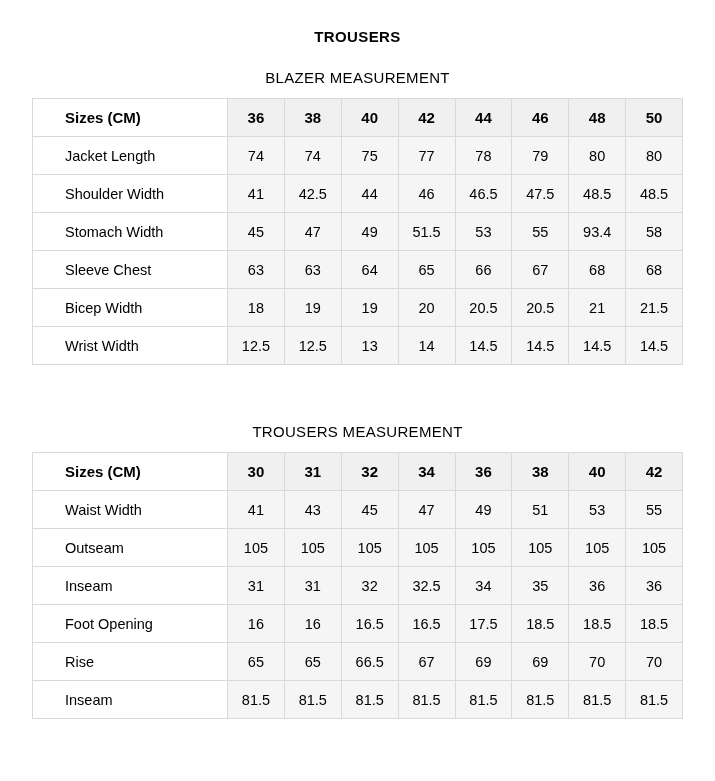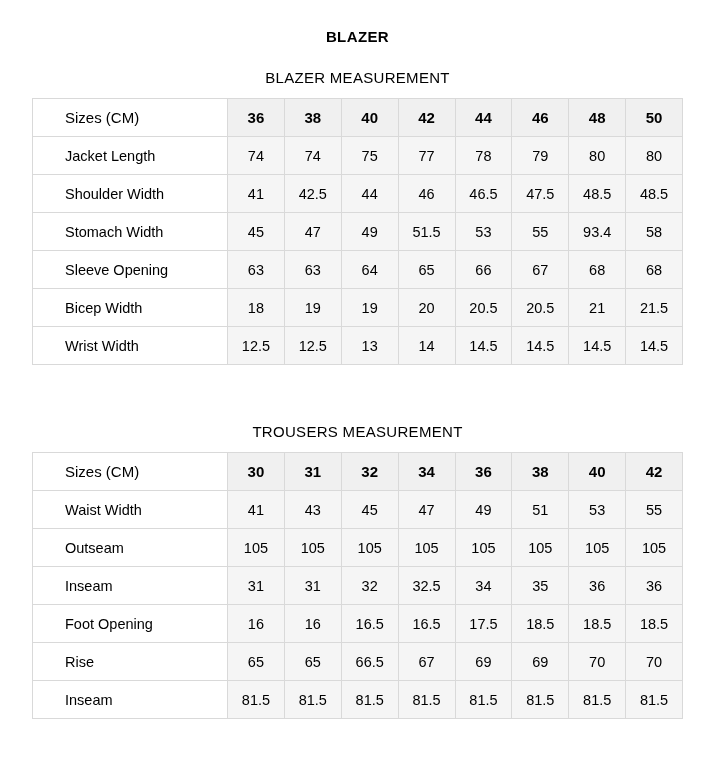--- a/index.html
+++ b/index.html
@@ -54,21 +54,21 @@
     vertical-align: middle;
     font-weight: normal;
   }
   
   table.size-table td.label, table.size-table th.label {
     text-align: left;
     padding-left: 32px;
     width: 195px;
   }
   table.size-table th.label {
-    font-weight: normal;
+    font-weight: bold;
     font-size: 15px;
   }
   
   table.size-table td.val, table.size-table th.val {
     text-align: center;
   }
   table.size-table thead th.val {
     font-weight: bold;
     font-size: 15px;
     background: #f0f0f0;
@@ -79,21 +79,21 @@
   table.size-table thead th.label {
     background: #ffffff;
   }
   .spacer-lg { height: 34px; }
 </style>
 </head>
 <body>
 
 <div class="page">
 
-  <div class="brand-title">BLAZER</div>
+  <div class="brand-title">TROUSERS</div>
 
   <div class="section-title">BLAZER MEASUREMENT</div>
   <div class="table-wrap">
     <table class="size-table">
       <thead>
         <tr>
           <th class="label">Sizes (CM)</th>
           <th class="val">36</th>
           <th class="val">38</th>
           <th class="val">40</th>
@@ -132,21 +132,21 @@
           <td class="val">45</td>
           <td class="val">47</td>
           <td class="val">49</td>
           <td class="val">51.5</td>
           <td class="val">53</td>
           <td class="val">55</td>
           <td class="val">93.4</td>
           <td class="val">58</td>
         </tr>
         <tr>
-          <td class="label">Sleeve Opening</td>
+          <td class="label">Sleeve Chest</td>
           <td class="val">63</td>
           <td class="val">63</td>
           <td class="val">64</td>
           <td class="val">65</td>
           <td class="val">66</td>
           <td class="val">67</td>
           <td class="val">68</td>
           <td class="val">68</td>
         </tr>
         <tr>

